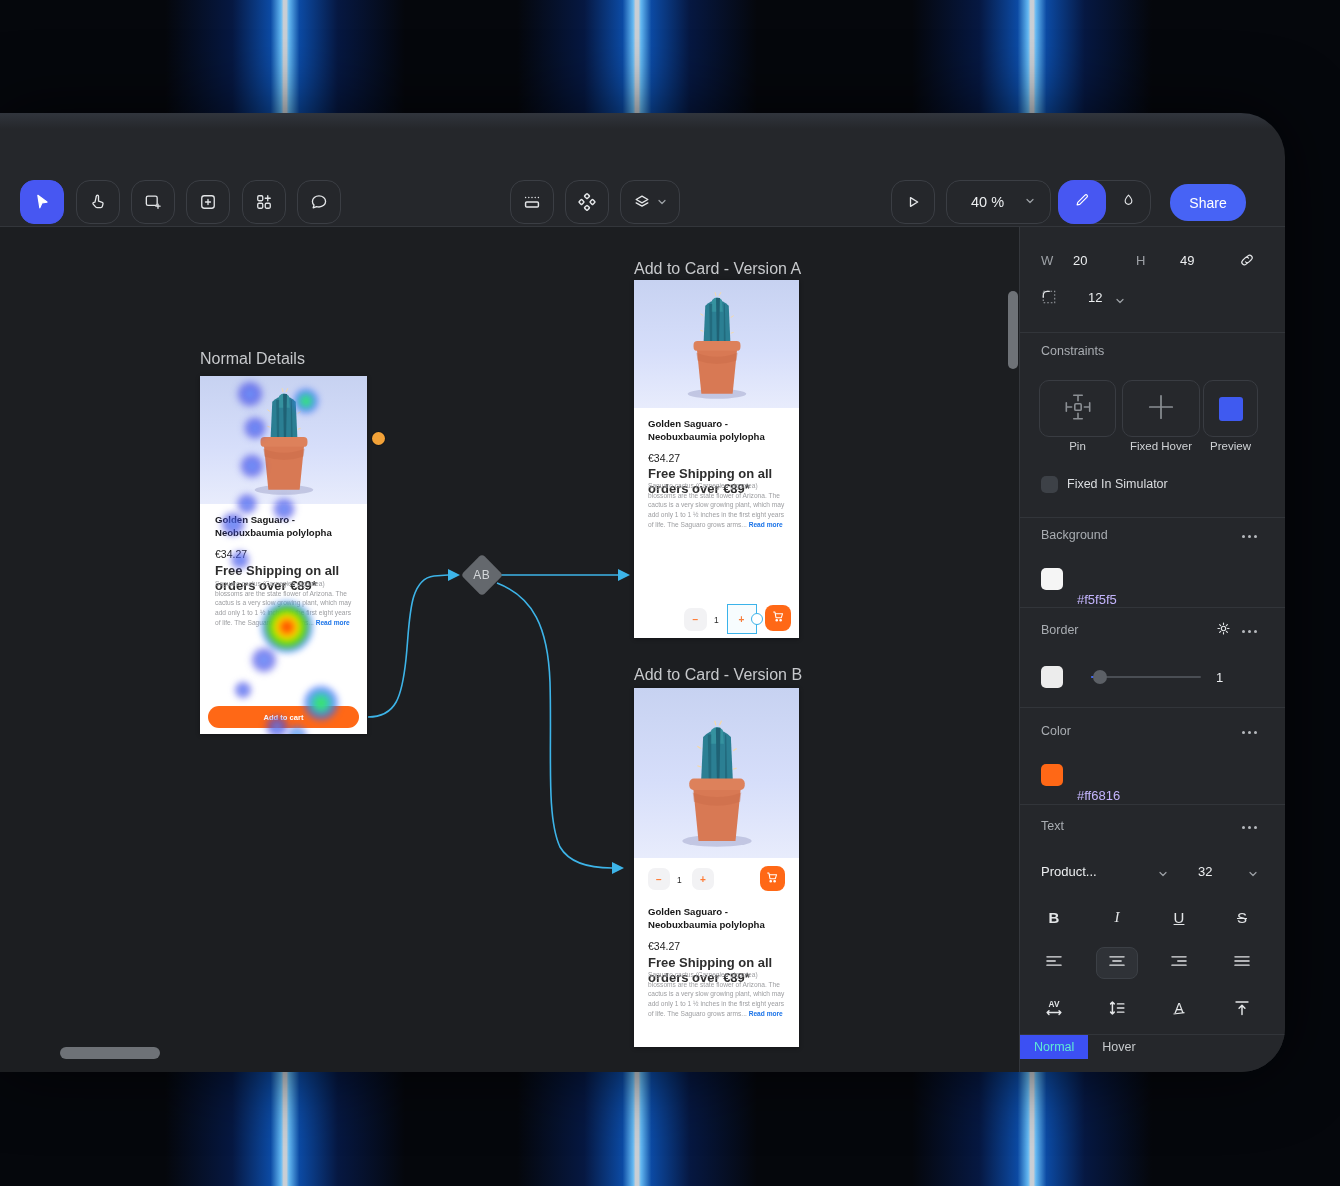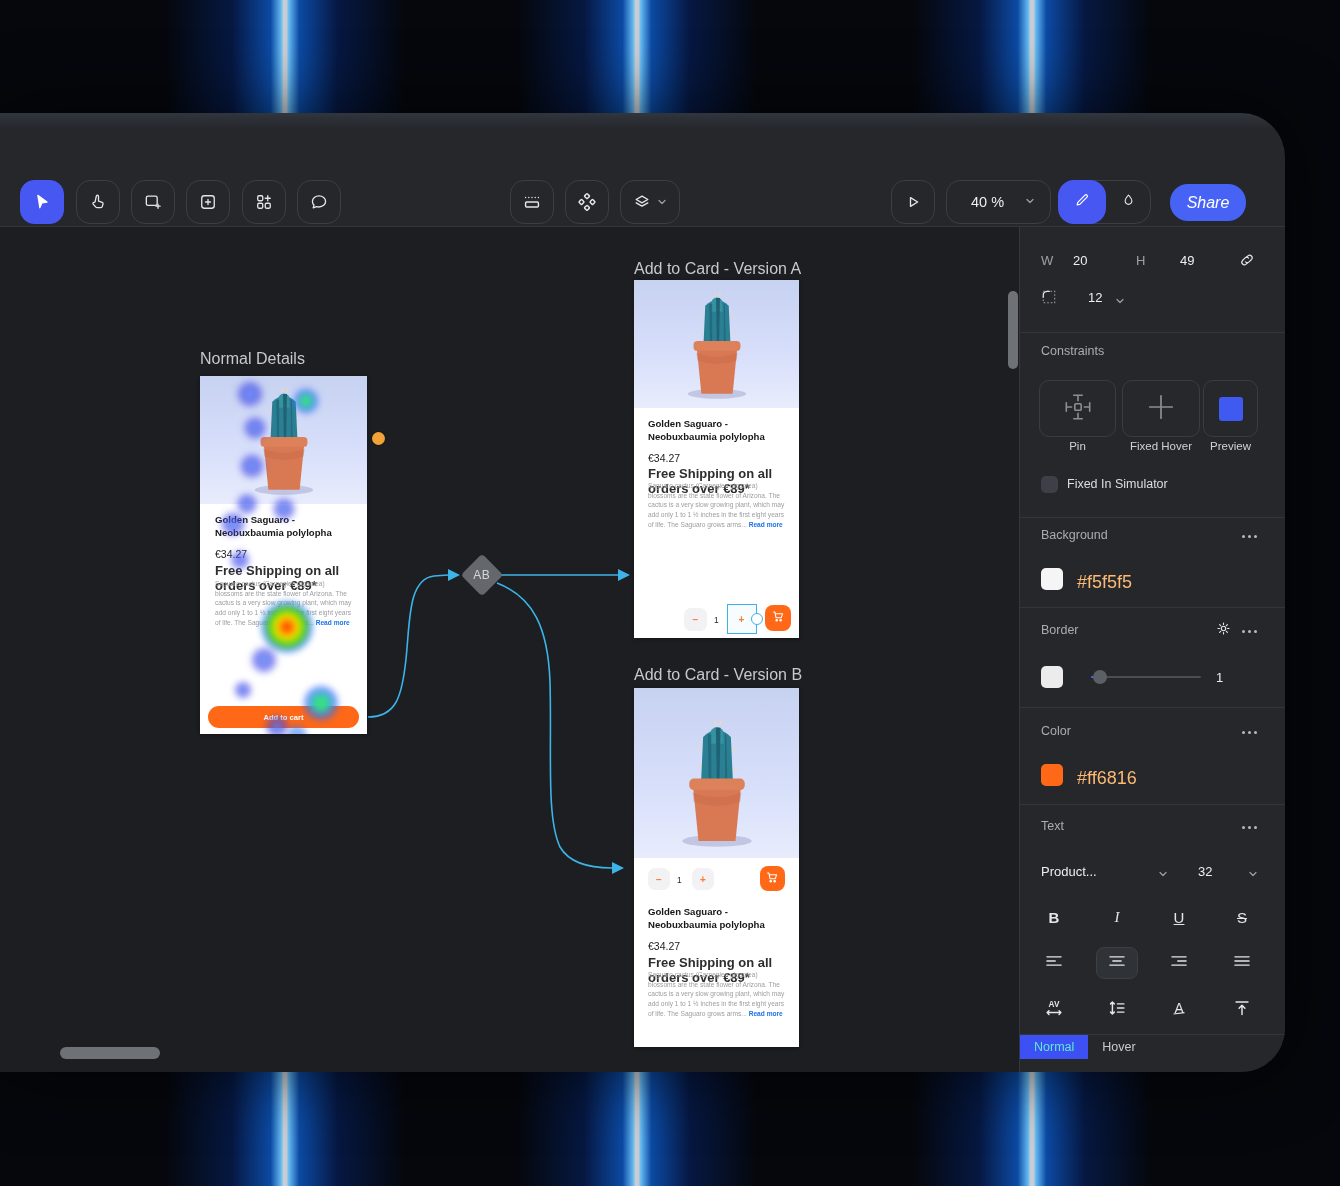--- a/index.html
+++ b/index.html
@@ -67,22 +67,22 @@
     border:1px solid #3b3e44; border-radius:16px; display:flex;
   }
   .edit-pill .pencil-seg {
     width:48px; height:44px; margin:-1px 0 0 -1px; border-radius:16px;
     background:#4757f2; display:flex; align-items:center; justify-content:center;
   }
   .edit-pill .flame-seg { flex:1; display:flex; align-items:center; justify-content:center; }
   .share-btn {
     position:absolute; top:71px; left:1170px; width:76px; height:37px;
     background:#4763f5; border:none; border-radius:18px;
-    color:#fff; font-size:16px; font-family:"Liberation Sans",sans-serif;
-    display:flex; align-items:center; justify-content:center; cursor:pointer;font-style:italic;
+    color:#fff; font-size:14px; font-family:"Liberation Sans",sans-serif;
+    display:flex; align-items:center; justify-content:center; cursor:pointer;
   }
 
   
   .canvas {
     position:absolute; left:0; top:114px; width:1019px; height:845px;
     background:#1c1e21; overflow:hidden;
   }
   .frame-label { position:absolute; font-size:16px; color:#c7c9cc; white-space:nowrap; }
 
   .card { position:absolute; background:#fff; box-shadow:0 1px 4px rgba(0,0,0,0.35); }
@@ -151,21 +151,21 @@
   .cbox {
     position:absolute; top:153px; height:57px; border:1px solid #393c42; border-radius:10px;
     background:#26282c; display:flex; align-items:center; justify-content:center; cursor:pointer;
   }
   .cbox-label { position:absolute; top:213px; font-size:11.5px; color:#cfd2d5; text-align:center; }
   .cb-stroke { fill:none; stroke:#8b8f94; stroke-width:1.5; stroke-linecap:round; }
   .checkbox { position:absolute; left:21px; top:249px; width:17px; height:17px; border-radius:5px; background:#3d4147; cursor:pointer; }
   .check-label { position:absolute; left:47px; top:250px; font-size:12.5px; color:#dcdee1; }
 
   .swatch { position:absolute; left:21px; width:22px; height:22px; border-radius:5px; cursor:pointer; }
-  .hex-text { position:absolute; left:57px; font-size:18px; color:#fdba74; }
+  .hex-text { position:absolute; left:57px; font-size:13px; color:#c4b5fd;margin-top:20px; }
 
   .slider-track { position:absolute; left:71px; width:110px; height:2px; background:#4a4e54; border-radius:1px; }
   .slider-fill { position:absolute; left:71px; width:9px; height:2px; background:#3f66f5; border-radius:1px; }
   .slider-thumb { position:absolute; left:71px; width:14px; height:14px; border-radius:50%; background:#5c6066; cursor:grab; }
 
   .font-chip { position:absolute; font-size:13px; color:#eceef0; cursor:pointer; }
   .style-cell { position:absolute; width:36px; height:30px; display:flex; align-items:center; justify-content:center;
     font-size:15px; color:#e3e5e7; cursor:pointer; border-radius:8px; }
   .style-cell.b { font-weight:bold; }
   .style-cell.i { font-style:italic; font-family:"Liberation Serif",serif; }

